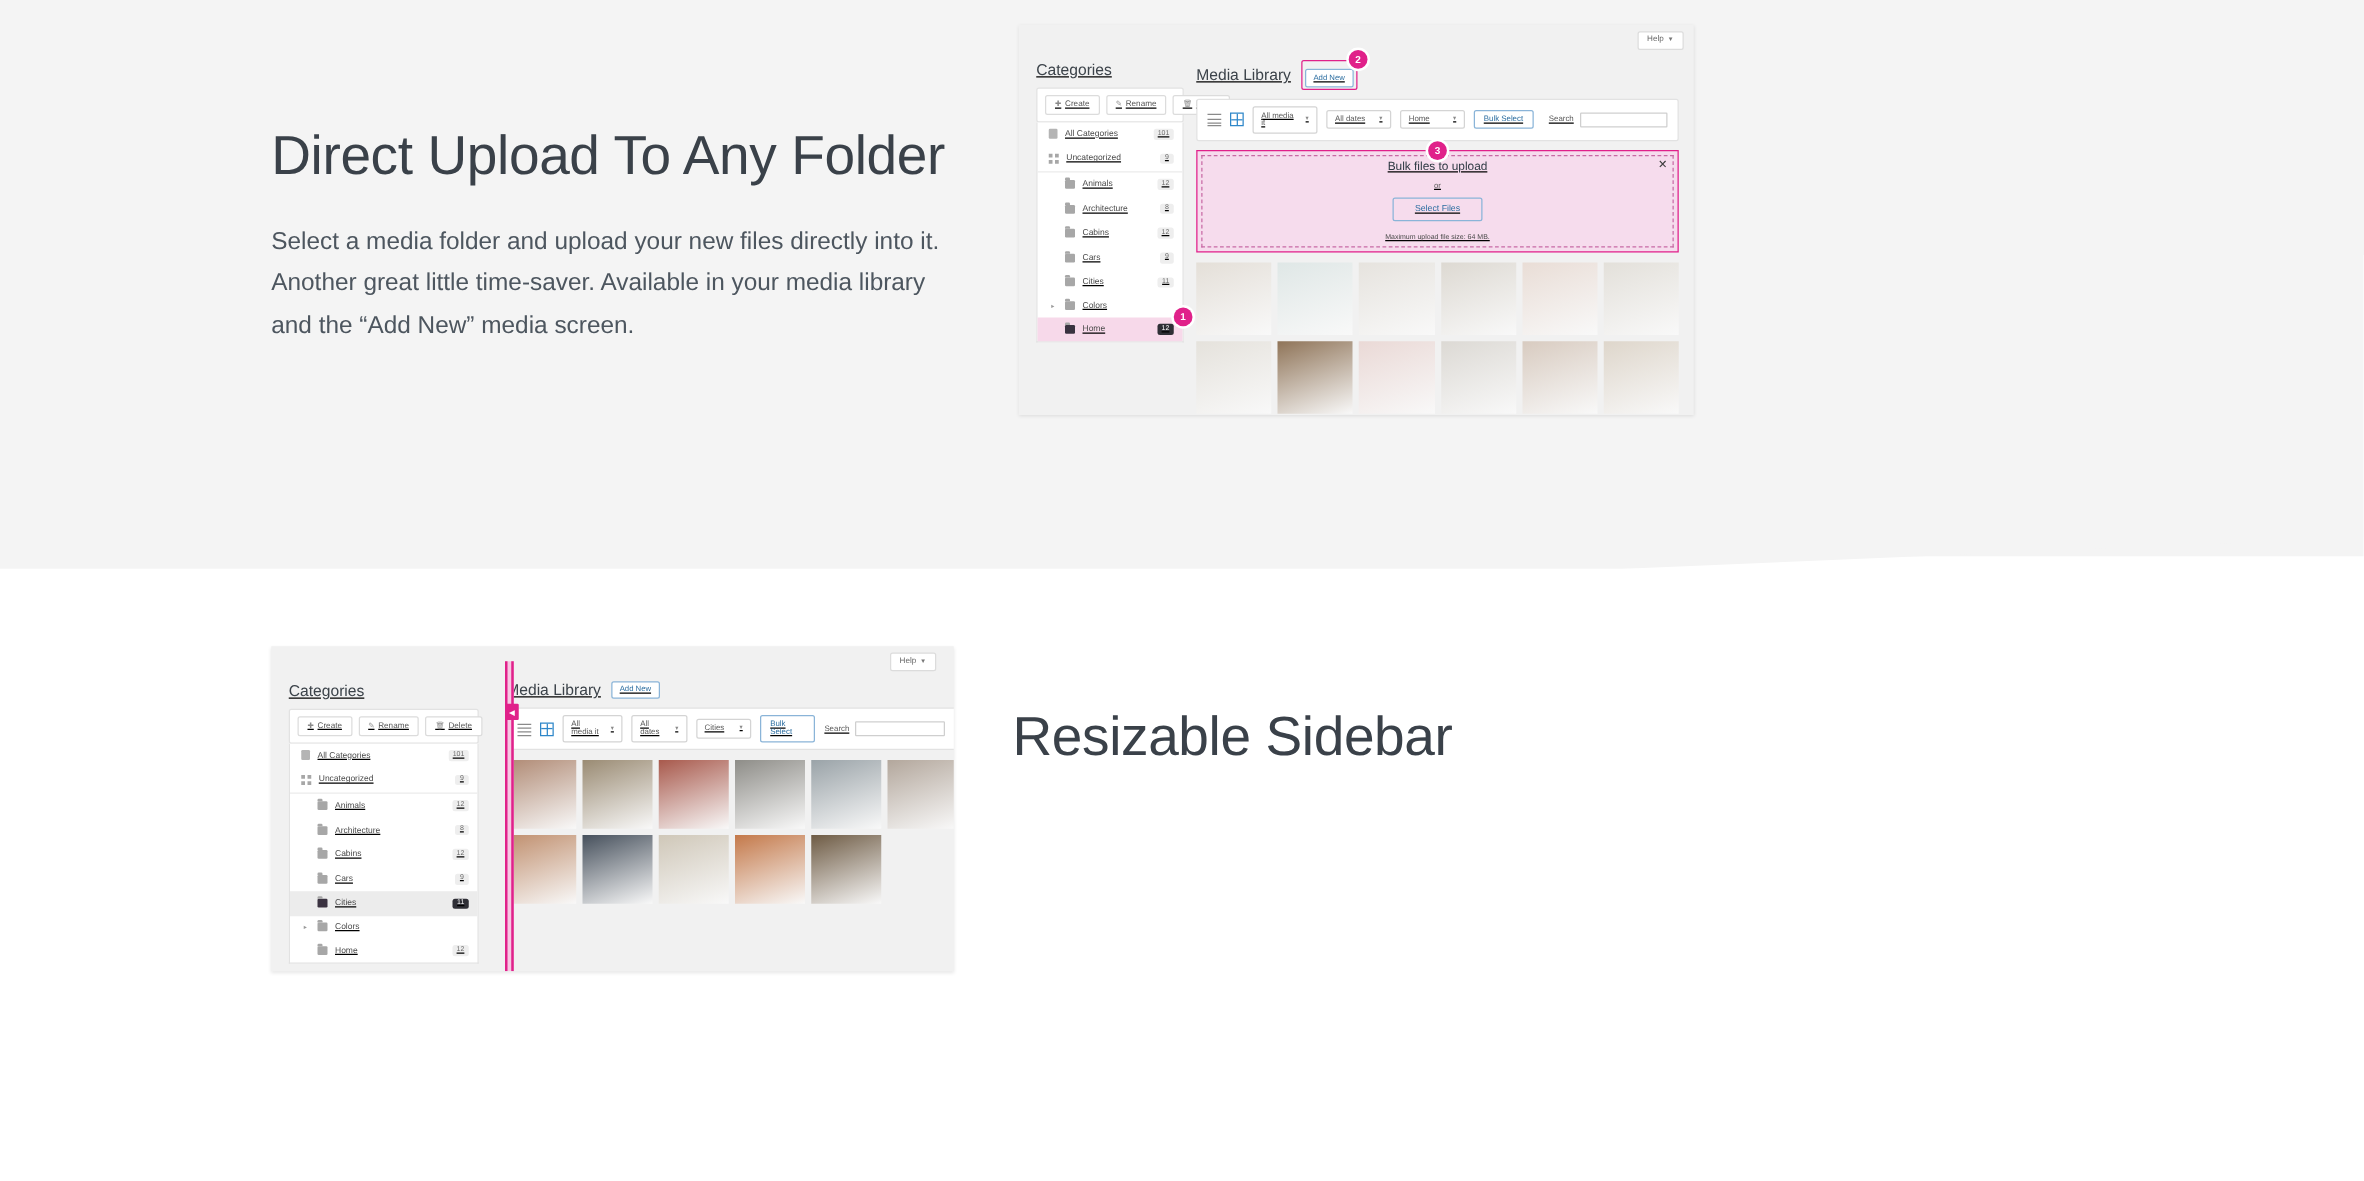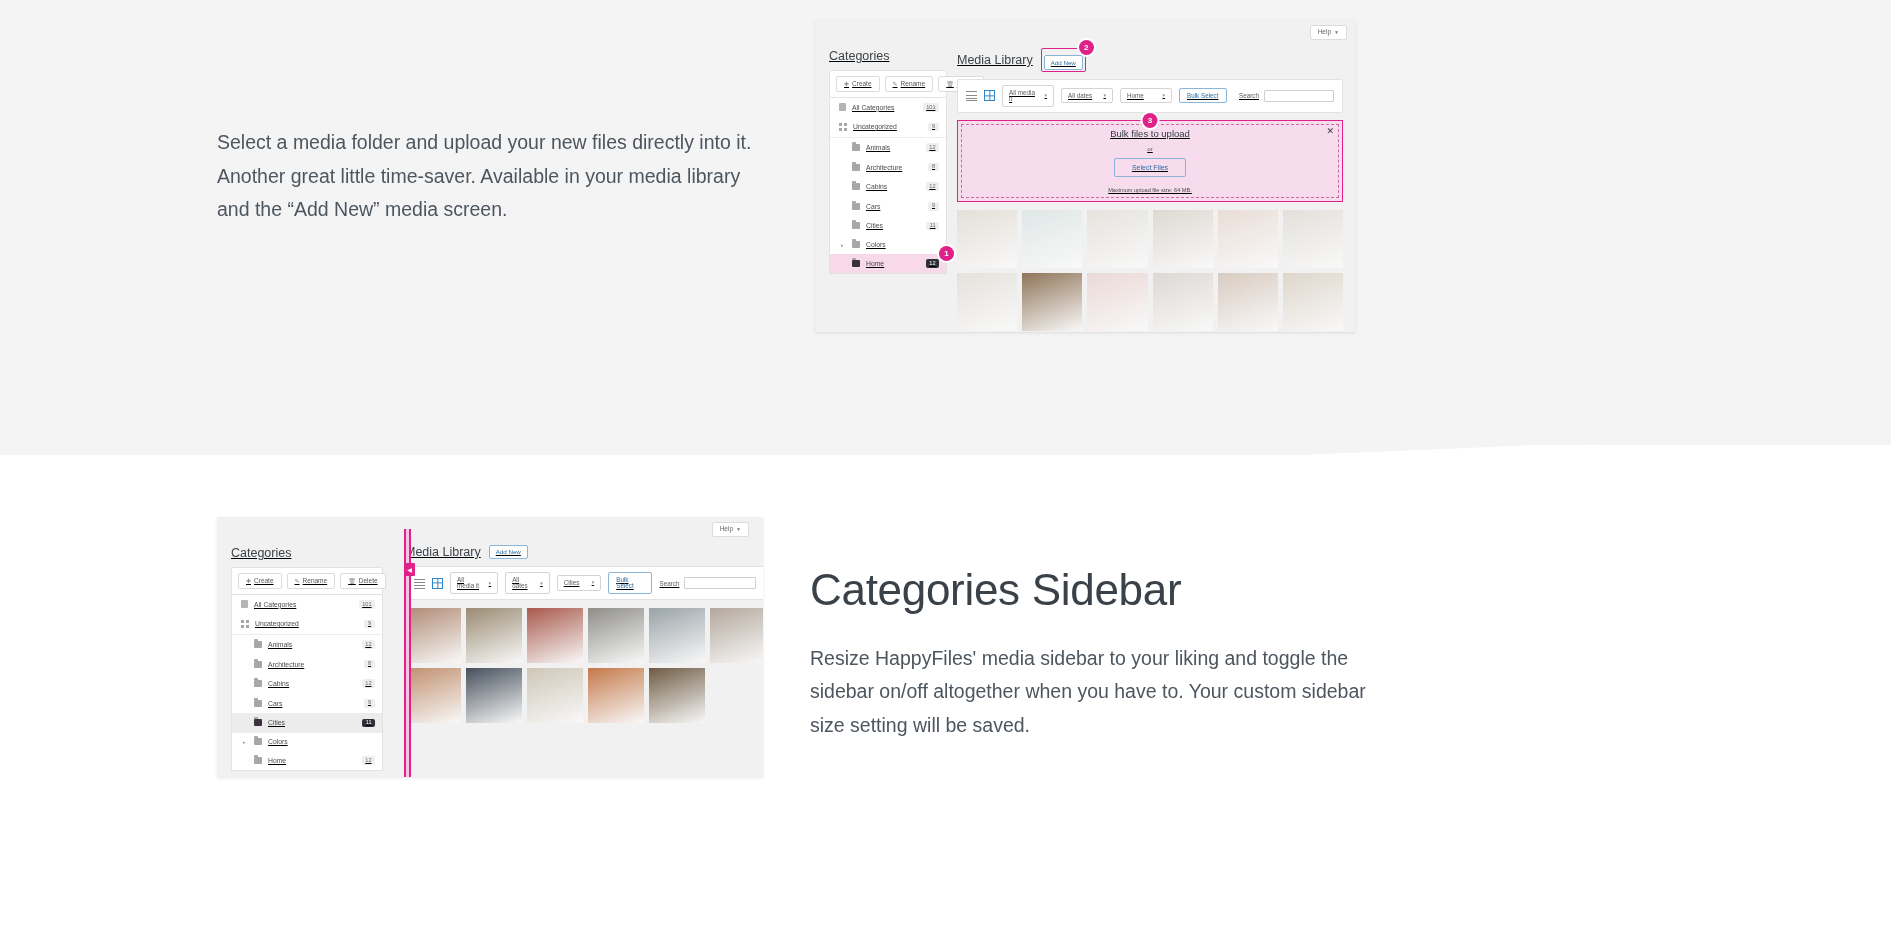--- a/index.html
+++ b/index.html
@@ -179,20 +179,21 @@
 </head>
 <body>
 
 <div class="page">
 
   <div class="band-grey"></div>
   <div class="band-diag"></div>
   <div class="band-white"></div>
 
   <div class="txt-block" style="left:217px; top:100px; width:560px;">
+    <div class="sec-title">Direct Upload To Any Folder</div>
     <div class="sec-body">Select a media folder and upload your new files directly into it. Another great little time-saver. Available in your media library and the “Add New” media screen.</div>
   </div>
 
   <div class="mockup" id="mk1" style="left:815px; top:20px; width:540px; height:312px;">
     <div class="mk-topbar">
       <div class="help-btn">
         <span>Help</span>
         <span class="caret">▼</span>
       </div>
     </div>
@@ -439,17 +440,16 @@
           </div>
       </div>
     </div>
 
     <div class="resize-bar" style="left:187px; top:12px; height:248px;">
       <div class="resize-knob" style="top:34px;">◀</div>
     </div>
   </div>
 
   <div class="txt-block" style="left:810px; top:565px; width:560px;">
-    <div class="sec-title">Categories Sidebar</div>
-    <div class="sec-body">Resize HappyFiles' media sidebar to your liking and toggle the sidebar on/off altogether when you have to. Your custom sidebar size setting will be saved.</div>
+    <div class="sec-title">Resizable Sidebar</div>
   </div>
 
 </div>
 
 </body></html>

